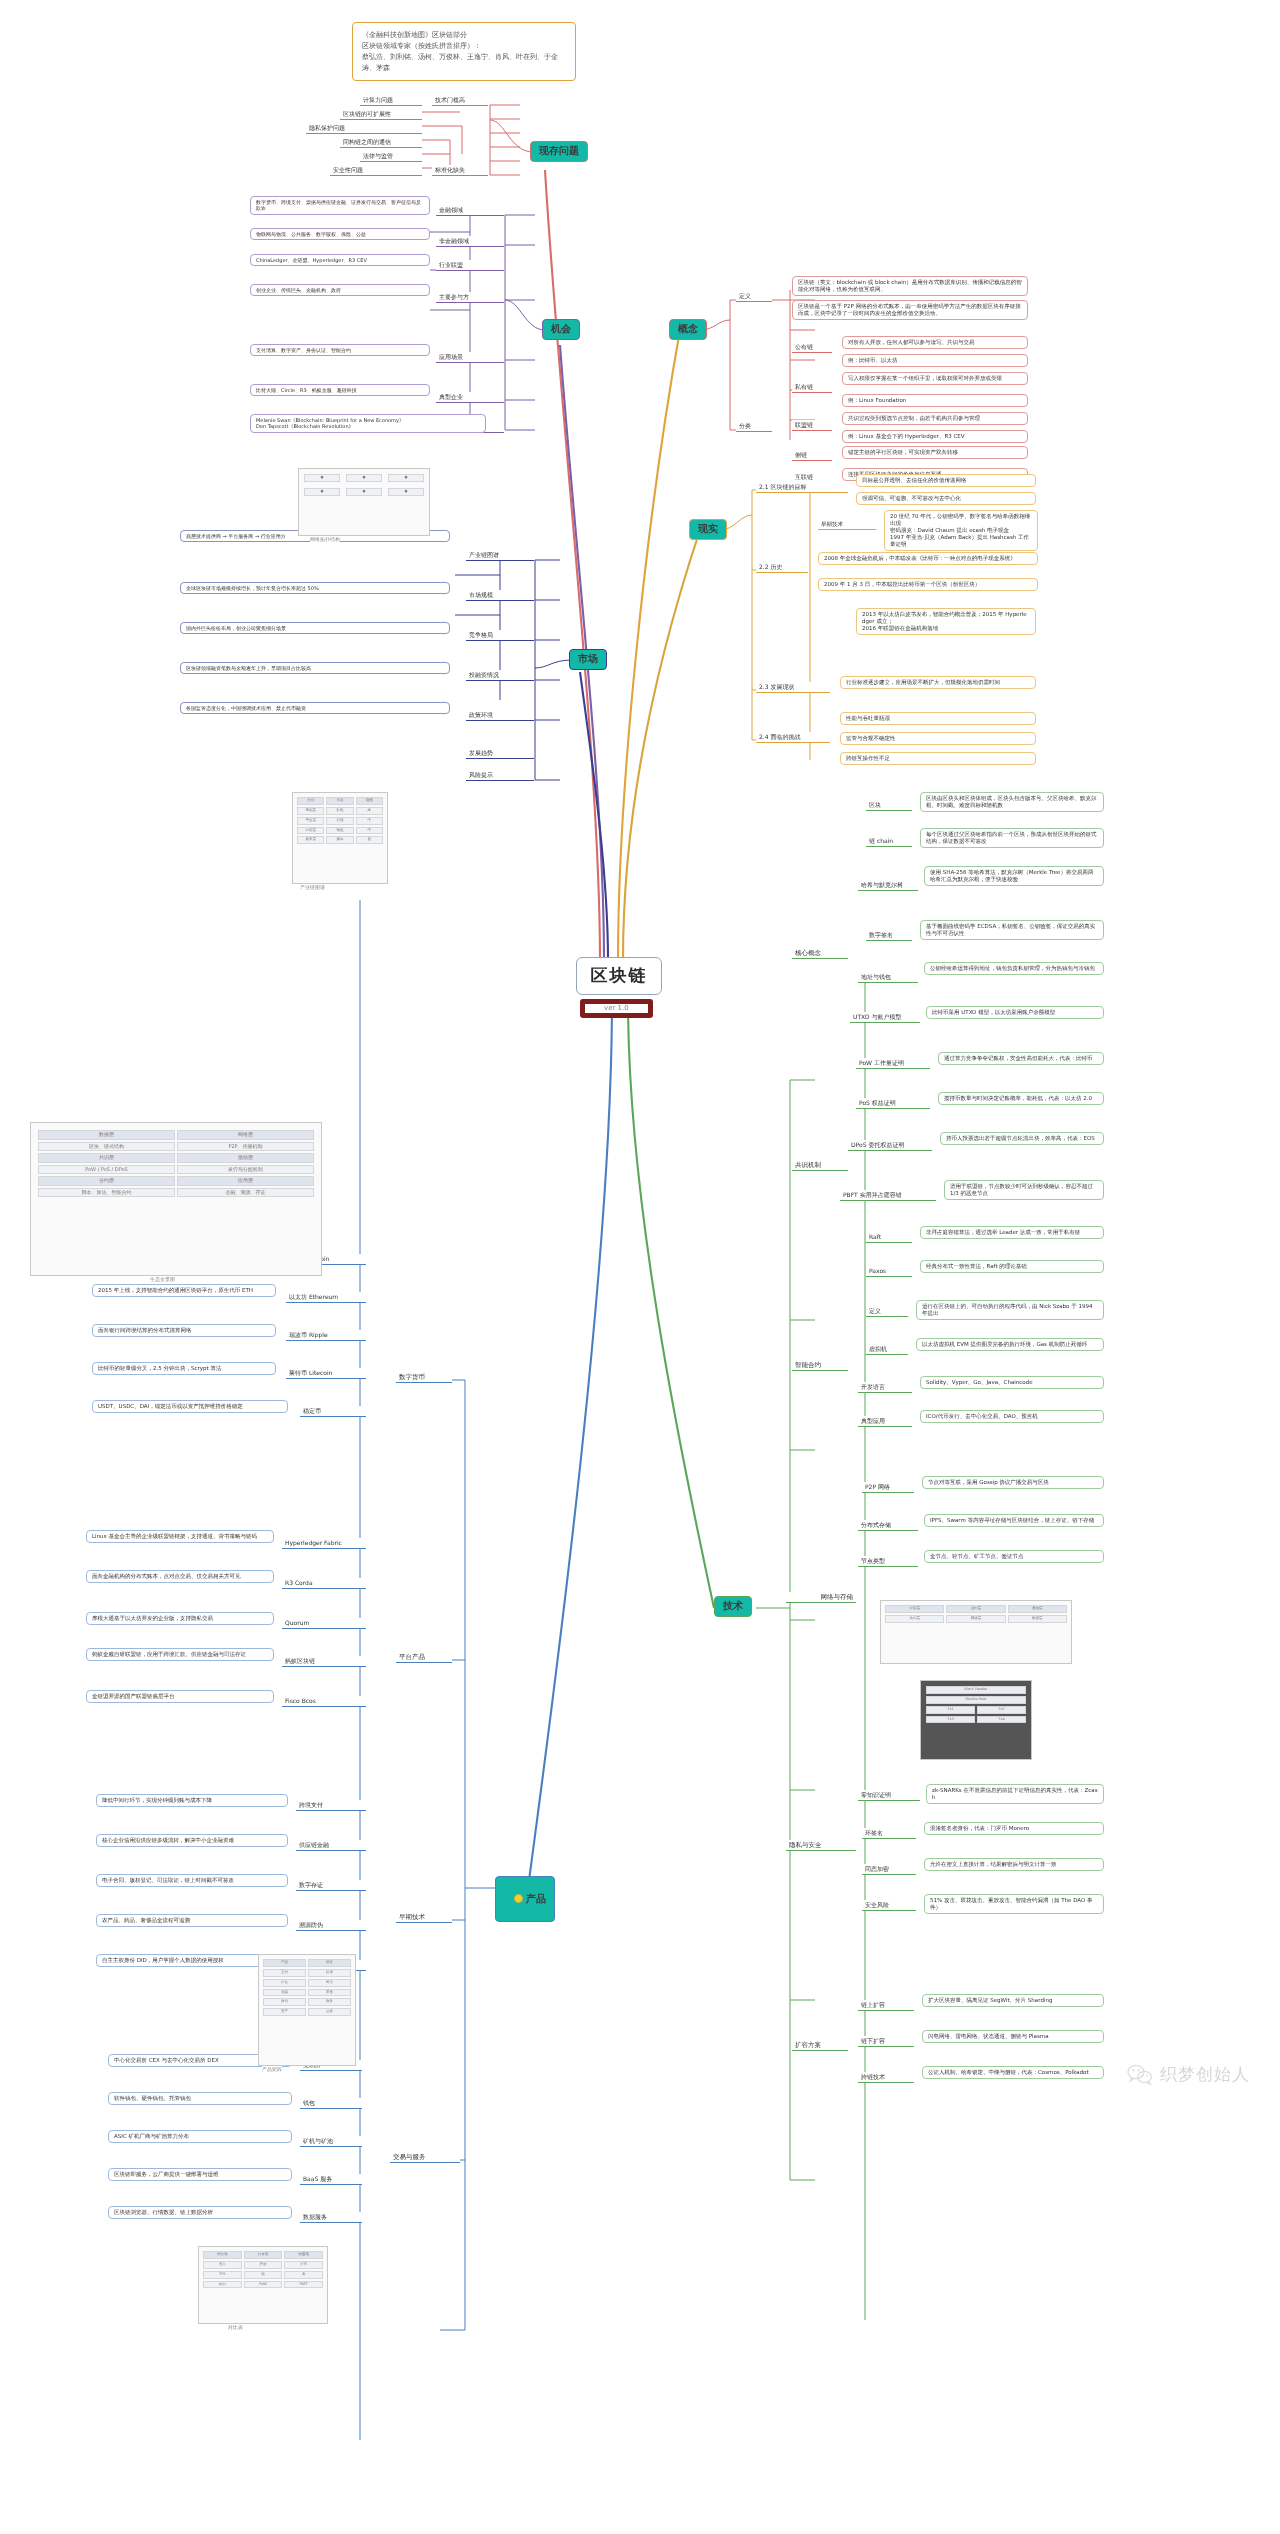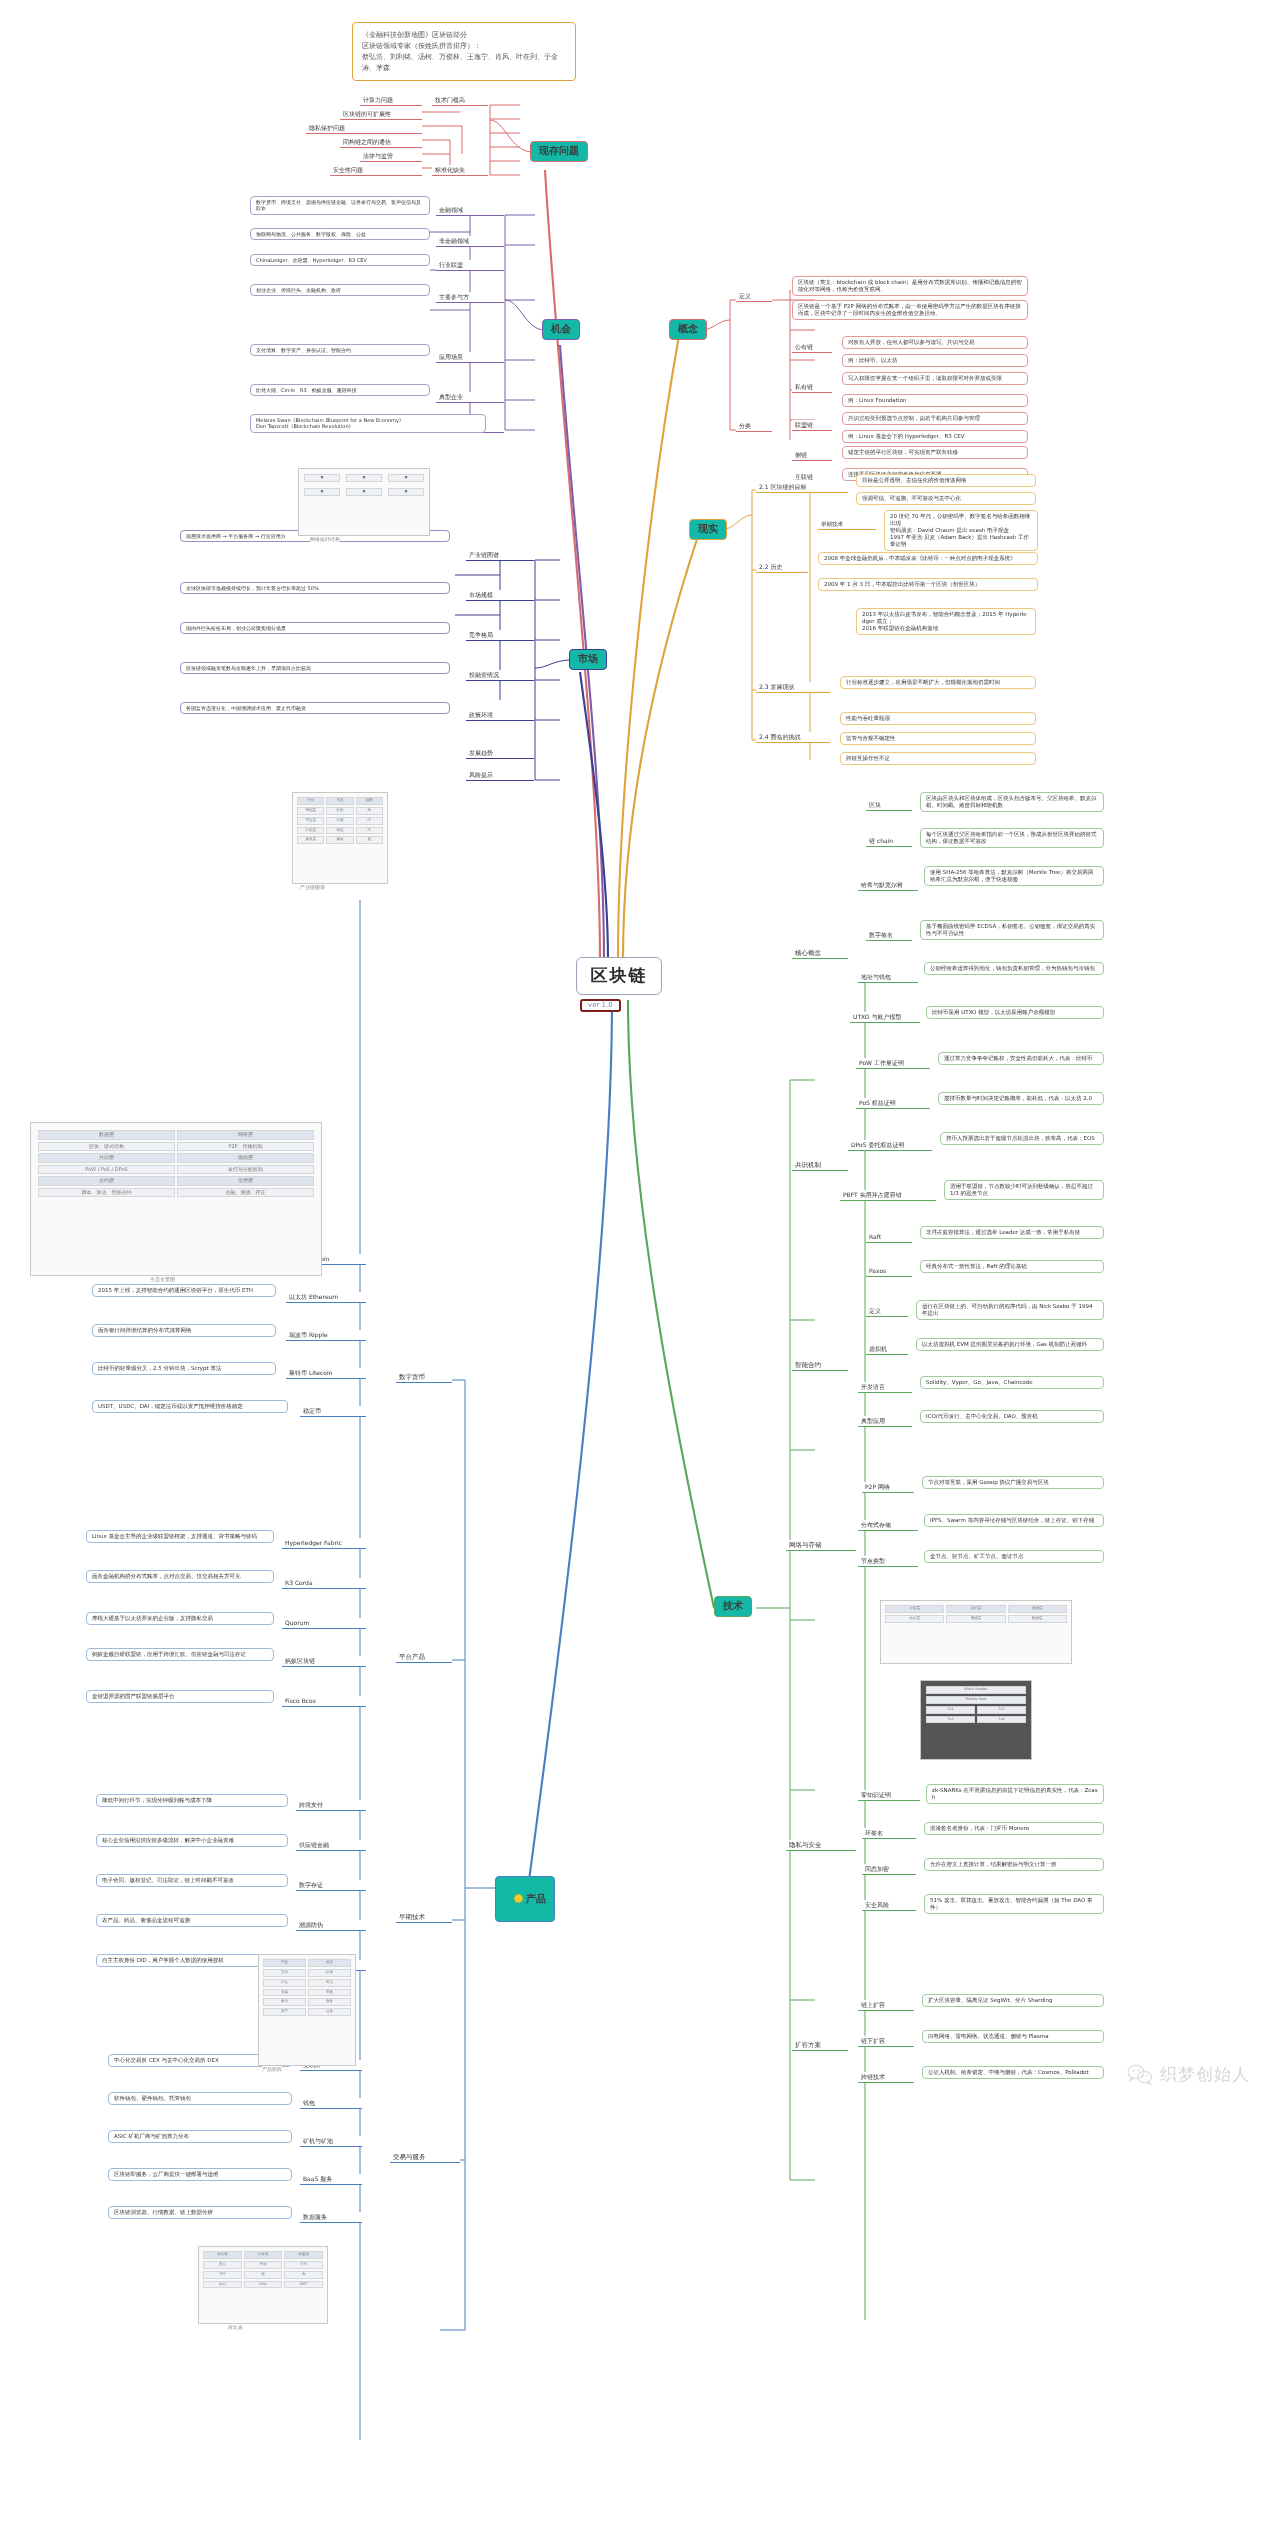--- a/index.html
+++ b/index.html
@@ -33,22 +33,22 @@
   
   .central{
     width:86px;height:38px;
     border:1.3px solid #9aa4b8;border-radius:6px;
     display:flex;align-items:center;justify-content:center;
     font-size:17px;font-weight:bold;color:#2b2b2b;letter-spacing:2px;
     background:#fff;
     z-index:40;
   }
   .ver{
-    font-size:7px;color:#7d8799;border:2px solid #7f1d1d;border-radius:3px;
-    padding:0 6px;background:#fff;z-index:40;
+    font-size:7px;color:#7d8799;border:5px solid #7f1d1d;border-radius:3px;
+    padding:0 19px;background:#fff;z-index:40;
   }
 
   
   .mainlabel{
     border-width:1.2px;border-style:solid;border-radius:4px;
     font-size:10px;font-weight:bold;text-align:center;
     padding:3px 8px;background:#14b8a6;z-index:30;
   }
   .ml-red{border-color:#d86c6c;color:#3b3b3b;}
   .ml-purple{border-color:#7c5fa8;color:#3b3b3b;}
@@ -378,21 +378,21 @@
   <div class="node underlined c-green f65" style="left:792px;top:1360px;width:56px;">智能合约</div>
   <div class="node underlined c-green f6" style="left:866px;top:1306px;width:42px;">定义</div>
   <div class="node boxed c-green f55" style="left:916px;top:1300px;width:188px;">运行在区块链上的、可自动执行的程序代码，由 Nick Szabo 于 1994 年提出</div>
   <div class="node underlined c-green f6" style="left:866px;top:1344px;width:42px;">虚拟机</div>
   <div class="node boxed c-green f55" style="left:916px;top:1338px;width:188px;">以太坊虚拟机 EVM 提供图灵完备的执行环境，Gas 机制防止死循环</div>
   <div class="node underlined c-green f6" style="left:858px;top:1382px;width:54px;">开发语言</div>
   <div class="node boxed c-green f55" style="left:920px;top:1376px;width:184px;">Solidity、Vyper、Go、Java、Chaincode</div>
   <div class="node underlined c-green f6" style="left:858px;top:1416px;width:54px;">典型应用</div>
   <div class="node boxed c-green f55" style="left:920px;top:1410px;width:184px;">ICO/代币发行、去中心化交易、DAO、预言机</div>
 
-  <div class="node underlined c-green f65" style="left:786px;top:1540px;width:70px;">网络与存储</div>
+  <div class="node underlined c-green f65" style="left:786px;top:1592px;width:70px;text-align:right;">网络与存储</div>
   <div class="node underlined c-green f6" style="left:862px;top:1482px;width:52px;">P2P 网络</div>
   <div class="node boxed c-green f55" style="left:922px;top:1476px;width:182px;">节点对等互联，采用 Gossip 协议广播交易与区块</div>
   <div class="node underlined c-green f6" style="left:858px;top:1520px;width:60px;">分布式存储</div>
   <div class="node boxed c-green f55" style="left:924px;top:1514px;width:180px;">IPFS、Swarm 等内容寻址存储与区块链结合，链上存证、链下存储</div>
   <div class="node underlined c-green f6" style="left:858px;top:1556px;width:60px;">节点类型</div>
   <div class="node boxed c-green f55" style="left:924px;top:1550px;width:180px;">全节点、轻节点、矿工节点、验证节点</div>
 
   <div class="pic" style="left:880px;top:1600px;width:190px;height:62px;">
     <div style="padding:3px;">
       <div class="cellrow">

